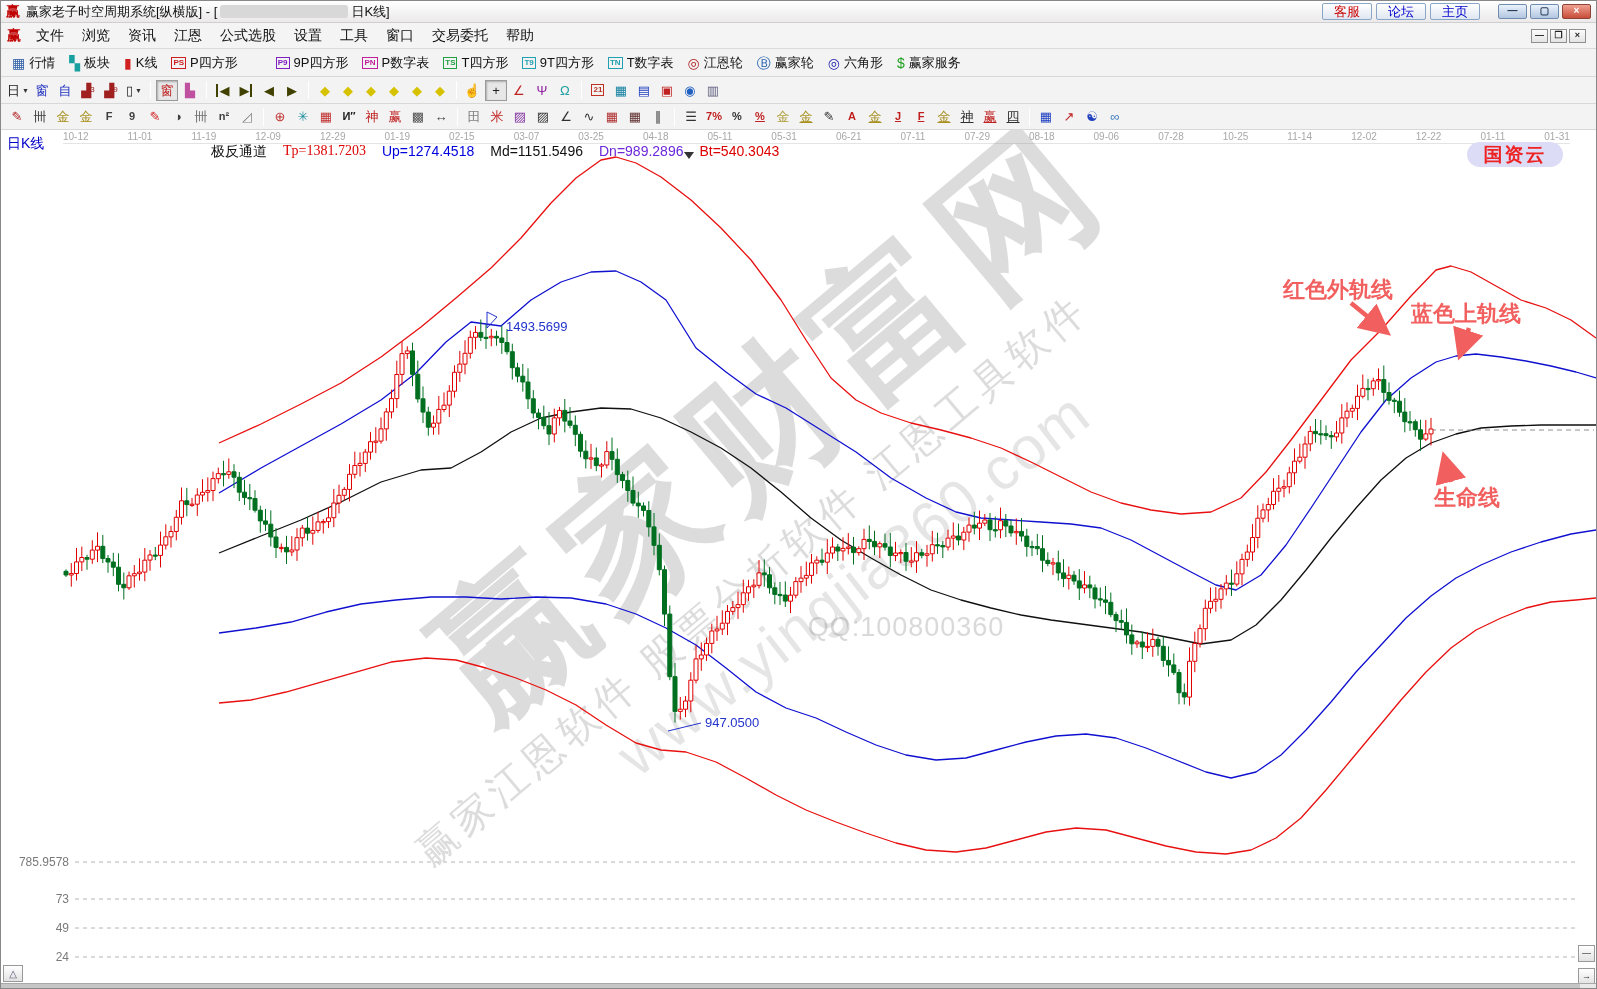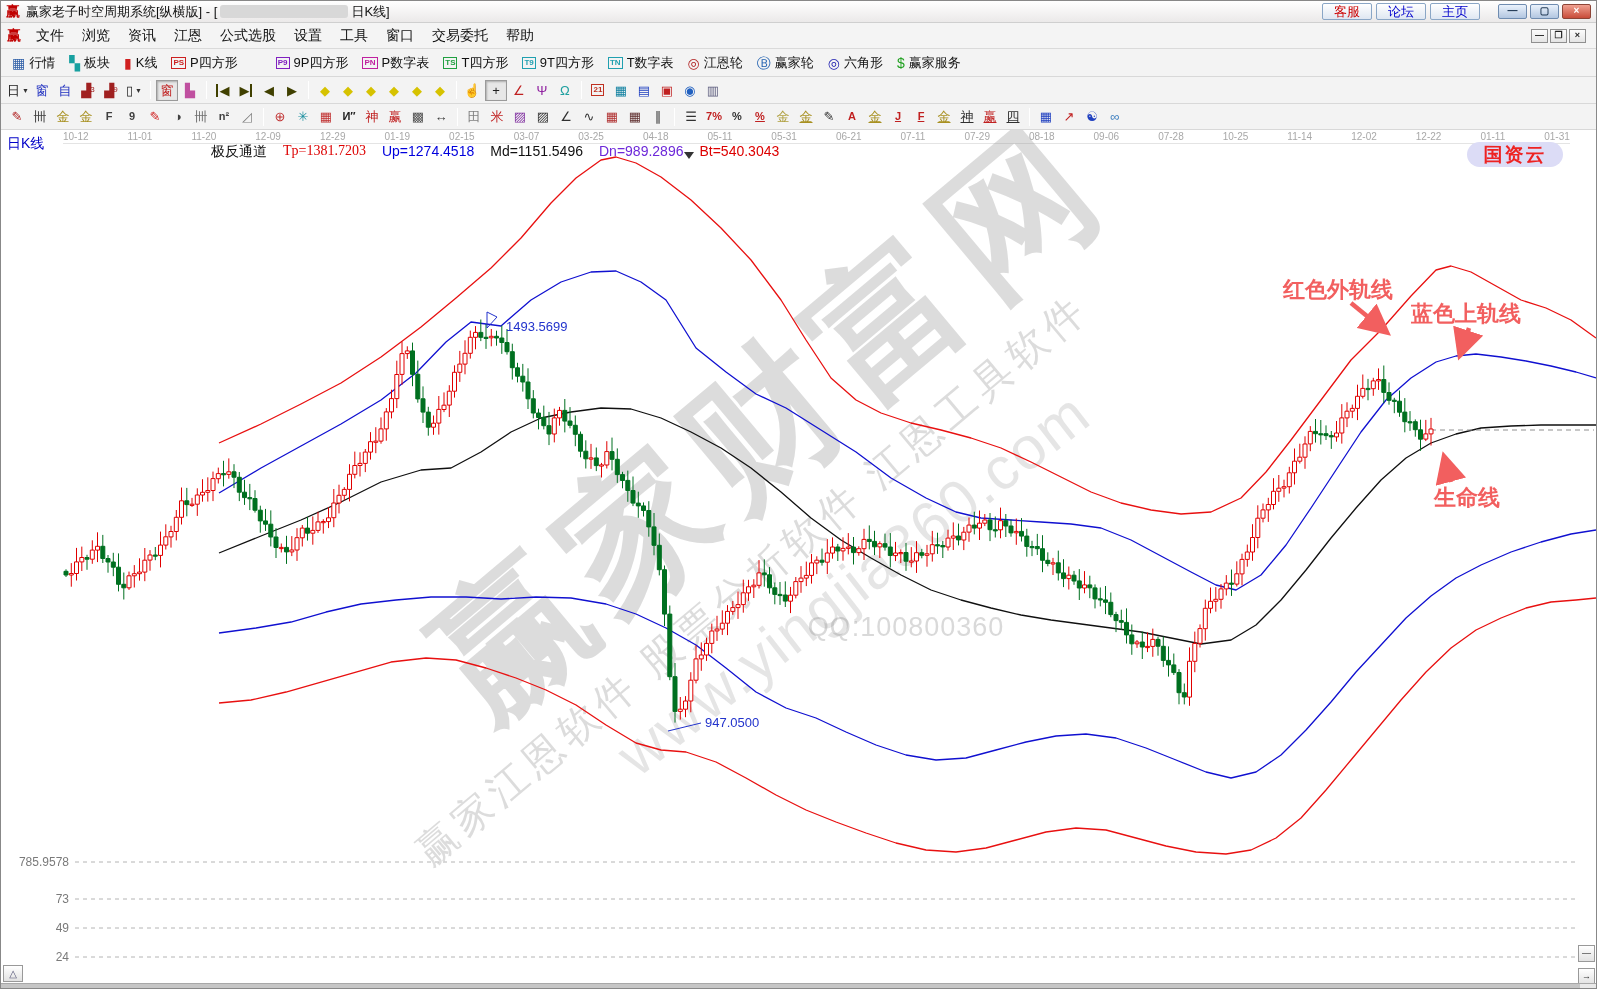--- a/index.html
+++ b/index.html
@@ -392,21 +392,21 @@
       </span>
       <span class="tool-btn">
         <span style="color: rgb(64, 128, 192);">∞</span>
       </span>
     </div>
 
   <div id="chart">
     <div class="dates" id="x-dates">
         <span>10-12</span>
         <span>11-01</span>
-        <span>11-20</span>
+        <span>11-19</span>
         <span>12-09</span>
         <span>12-29</span>
         <span>01-19</span>
         <span>02-15</span>
         <span>03-07</span>
         <span>03-25</span>
         <span>04-18</span>
         <span>05-11</span>
         <span>05-31</span>
         <span>06-21</span>

